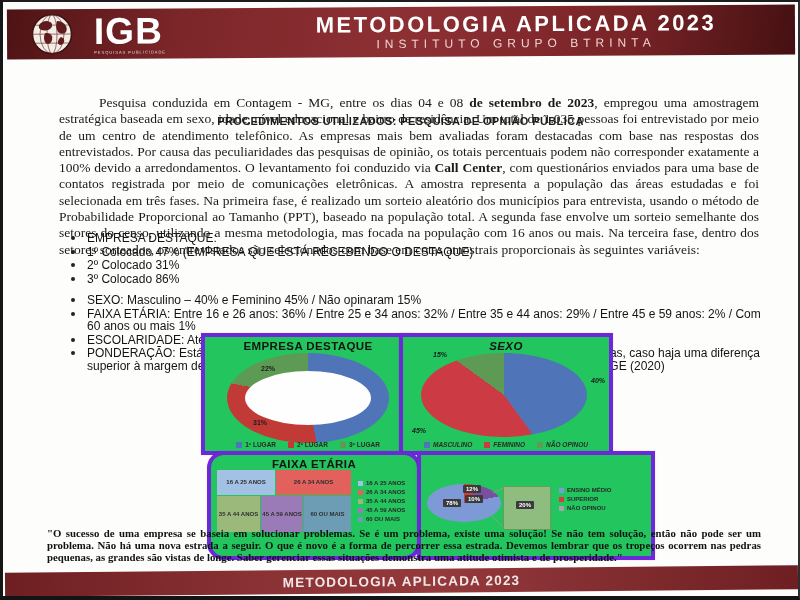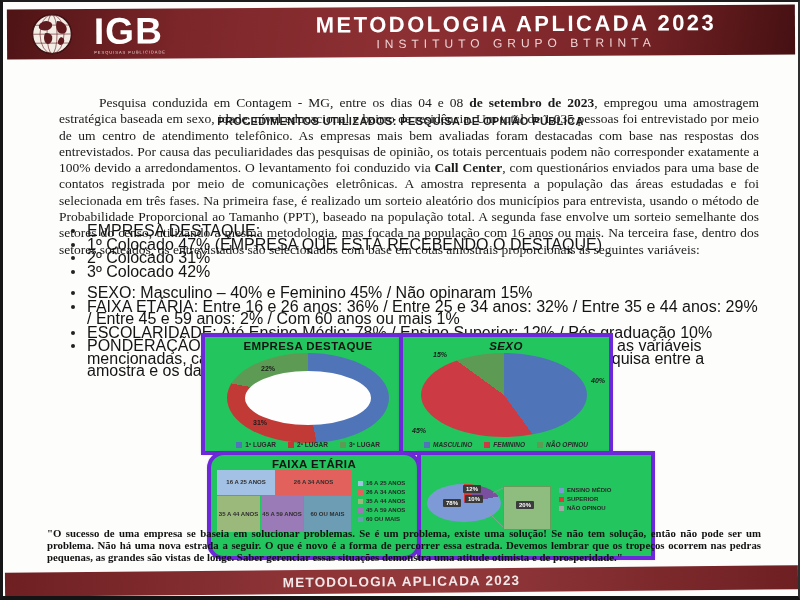--- a/index.html
+++ b/index.html
@@ -16,22 +16,22 @@
   .banner-center{position:absolute;left:250px;right:20px;text-align:center;}
   .banner-title{font-size:22px;font-weight:bold;letter-spacing:2.5px;line-height:24px;}
   .banner-sub{font-size:12px;letter-spacing:5px;color:#eed2d2;line-height:14px;}
   
   .doc-title{position:absolute;top:77px;left:0;width:100%;text-align:center;
              font-size:11px;font-weight:bold;letter-spacing:.4px;color:#1e1e1e;margin-top:36px;}
   
   .intro{position:absolute;left:56px;top:93px;width:700px;font-family:"Liberation Serif",serif;
          font-size:13.5px;line-height:16.3px;text-align:justify;color:#1a1a1a;text-indent:40px;margin:0;}
   
-  .bullets{position:absolute;left:66px;top:223px;width:692px;margin:0;padding:0;list-style:none;
-           font-size:16px;line-height:12.5px;color:#141414;}
+  .bullets{position:absolute;left:66px;top:230px;width:692px;margin:0;padding:0;list-style:none;
+           font-size:12px;line-height:12.5px;color:#141414;}
   .bullets li{position:relative;padding-left:18px;margin:0 0 1px 0;}
   .bullets li::before{content:"";position:absolute;left:2px;top:4px;width:4px;height:4px;border-radius:50%;background:#222;}
   .bullets li.gap{margin-top:9px;}
   .bullets li.gap2{}
   
   .panel{position:absolute;background:#22c55e;border:4px solid #6d28d9;box-shadow:0 0 2px rgba(0,0,0,.12);}
   .panel-title{position:absolute;top:3px;left:0;width:100%;text-align:center;
                font-size:11.5px;font-weight:bold;letter-spacing:.4px;color:#141414;}
   .pie,.donut{position:absolute;border-radius:50%;}
   .donut::after{content:"";position:absolute;inset:18px;border-radius:50%;background:#fefefe;}
@@ -91,21 +91,21 @@
   </div>
 
   <div class="doc-title">PROCEDIMENTOS UTILIZADOS: PESQUISA DE OPNIÃO PÚBLICA</div>
 
   <p class="intro"><span>Pesquisa conduzida em  Contagem - MG, entre os dias 04 e 08 </span><b>de setembro de 2023</b><span>, empregou uma amostragem estratégica baseada em sexo, idade, nível educacional e bairro de residência. Um total de 1.035 pessoas foi entrevistado por meio de um centro de atendimento telefônico. As empresas mais bem avaliadas foram destacadas com base nas respostas dos entrevistados. Por causa das peculiaridades das pesquisas de opinião, os totais percentuais podem não corresponder exatamente a 100% devido a arredondamentos. O levantamento foi conduzido via </span><b>Call Center</b><span>, com questionários enviados para uma base de contatos registrada por meio de comunicações eletrônicas. A amostra representa a população das áreas estudadas e foi selecionada em três fases. Na primeira fase, é realizado um sorteio aleatório dos municípios para entrevista, usando o método de Probabilidade Proporcional ao Tamanho (PPT), baseado na população total. A segunda fase envolve um sorteio semelhante dos setores do censo, utilizando a mesma metodologia, mas focada na população com 16 anos ou mais. Na terceira fase, dentro dos setores sorteados, os entrevistados são selecionados com base em cotas amostrais proporcionais às seguintes variáveis:</span></p>
 
   <ul class="bullets">
     <li>EMPRESA DESTAQUE:</li>
     <li>1º Colocado 47% (EMPRESA QUE ESTÁ RECEBENDO O DESTAQUE)</li>
     <li>2º Colocado 31%</li>
-    <li>3º Colocado 42%</li>
+    <li>3º Colocado 86%</li>
     <li class="gap">SEXO: Masculino – 40% e Feminino 45% / Não opinaram 15%</li>
     <li class="gap2">FAIXA ETÁRIA: Entre 16 e 26 anos: 36% / Entre 25 e 34 anos: 32% / Entre 35 e 44 anos: 29% / Entre 45 e 59 anos: 2% / Com 60 anos ou mais 1%</li>
     <li class="gap2">ESCOLARIDADE: Até Ensino Médio: 78% / Ensino Superior: 12% / Pós graduação 10%</li>
     <li class="gap2">PONDERAÇÃO: Está prevista a possibilidade de ponderação para ajustar as variáveis mencionadas, caso haja uma diferença superior à margem de erro da pesquisa entre a amostra e os dados coletados. Fonte de dados: IBGE (2020)</li>
   </ul>
 
   <div class="panel" style="left:198px;top:331px;width:206px;height:114px;">
     <div class="panel-title">EMPRESA DESTAQUE</div>
     <div class="donut" style="left:22px;top:16px;width:162px;height:90px;background:conic-gradient(#4f74b8 0 47%, #c13a36 47% 78%, #5d9b55 78% 100%);"></div>
     <div class="slice-label" style="left:56px;top:28px;">22%</div>

